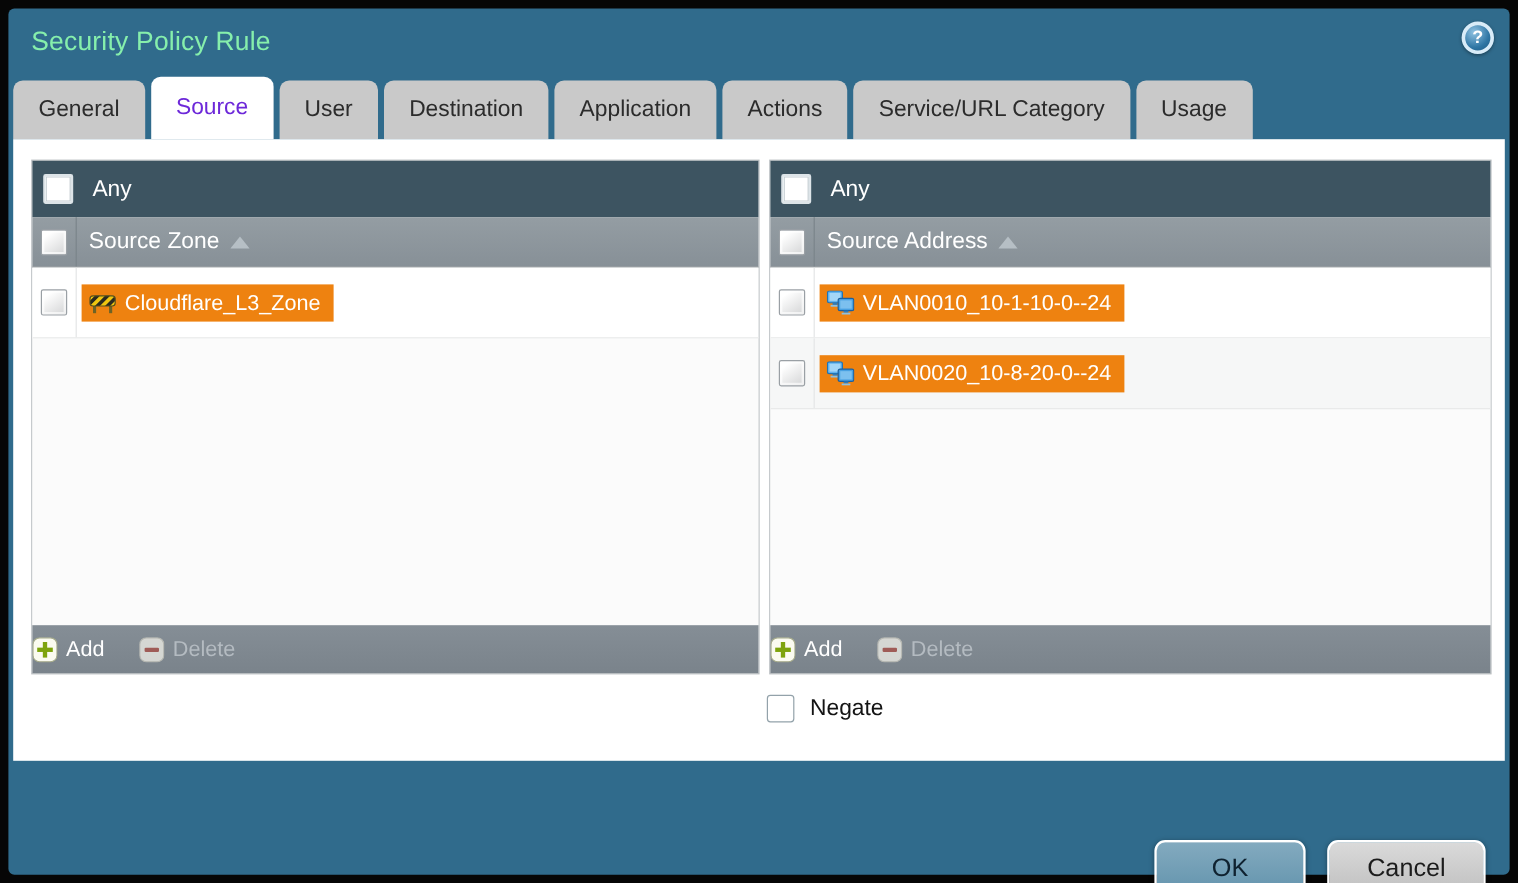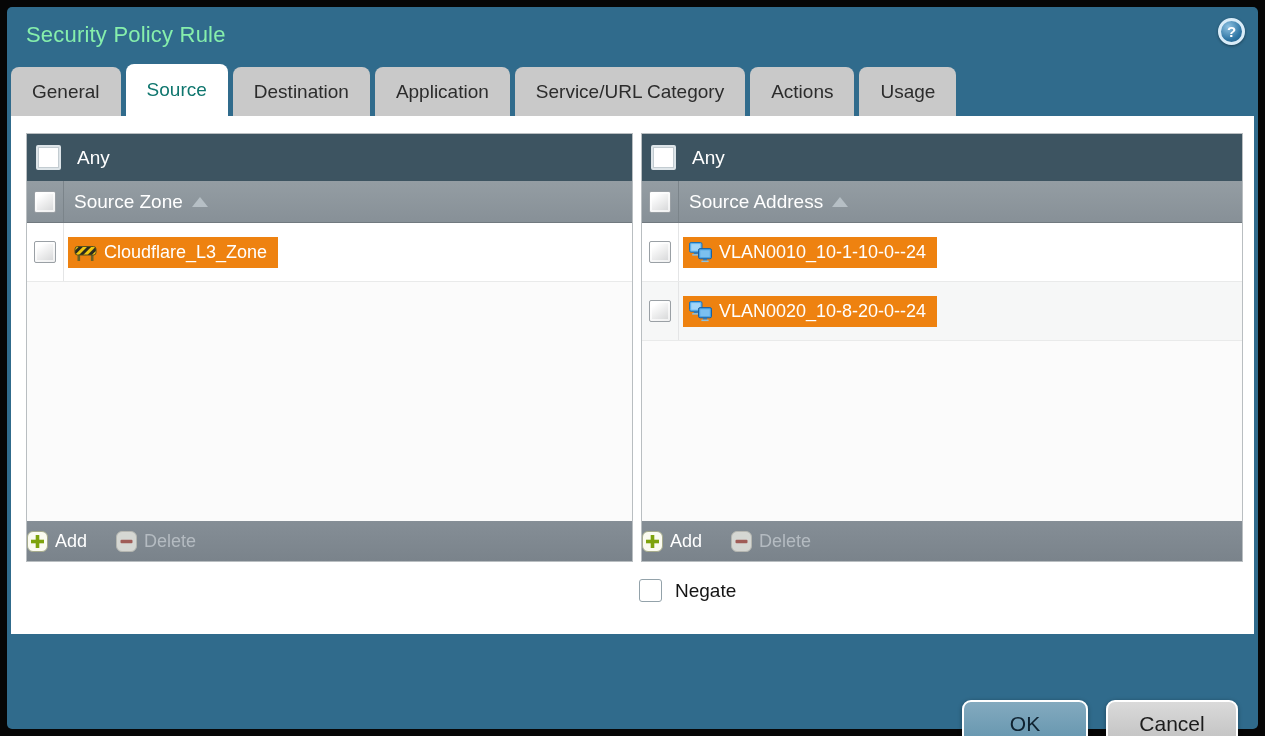--- a/index.html
+++ b/index.html
@@ -32,21 +32,21 @@
   
   .tab-row {
     position:absolute; left:4px; top:57px; height:52px;
     display:flex; align-items:flex-end; gap:5px;
   }
   .tab {
     height:49px; background:#c9c9c9; border-radius:8px 8px 0 0;
     display:flex; align-items:center; padding:0 21px;
     font-size:19px; color:#2c2c2c; cursor:pointer; white-space:nowrap;
   }
-  .tab.active { background:#ffffff; height:52px; color:#0f766e; }
+  .tab.active { background:#ffffff; height:52px; color:#6d28d9; }
   
   .content {
     position:absolute; left:4px; top:109px; width:1243px; height:518px;
     background:#ffffff;
   }
   .panel {
     position:absolute; top:17px; height:429px;
     display:flex; flex-direction:column;
     border:1px solid #b9bec1; background:#fbfbfb;text-align:center;
   }
@@ -141,24 +141,25 @@
   <div class="title-bar">
     <div class="title-text">Security Policy Rule</div>
     <div class="help-icon">
       <span>?</span>
     </div>
   </div>
 
   <div class="tab-row">
     <div class="tab">General</div>
     <div class="tab active">Source</div>
+    <div class="tab">User</div>
     <div class="tab">Destination</div>
     <div class="tab">Application</div>
+    <div class="tab">Actions</div>
     <div class="tab">Service/URL Category</div>
-    <div class="tab">Actions</div>
     <div class="tab">Usage</div>
   </div>
 
   <div class="content">
 
     <div class="panel left">
       <div class="any-header">
         <span class="cb on-dark"></span>
         <span class="any-label">Any</span>
       </div>

